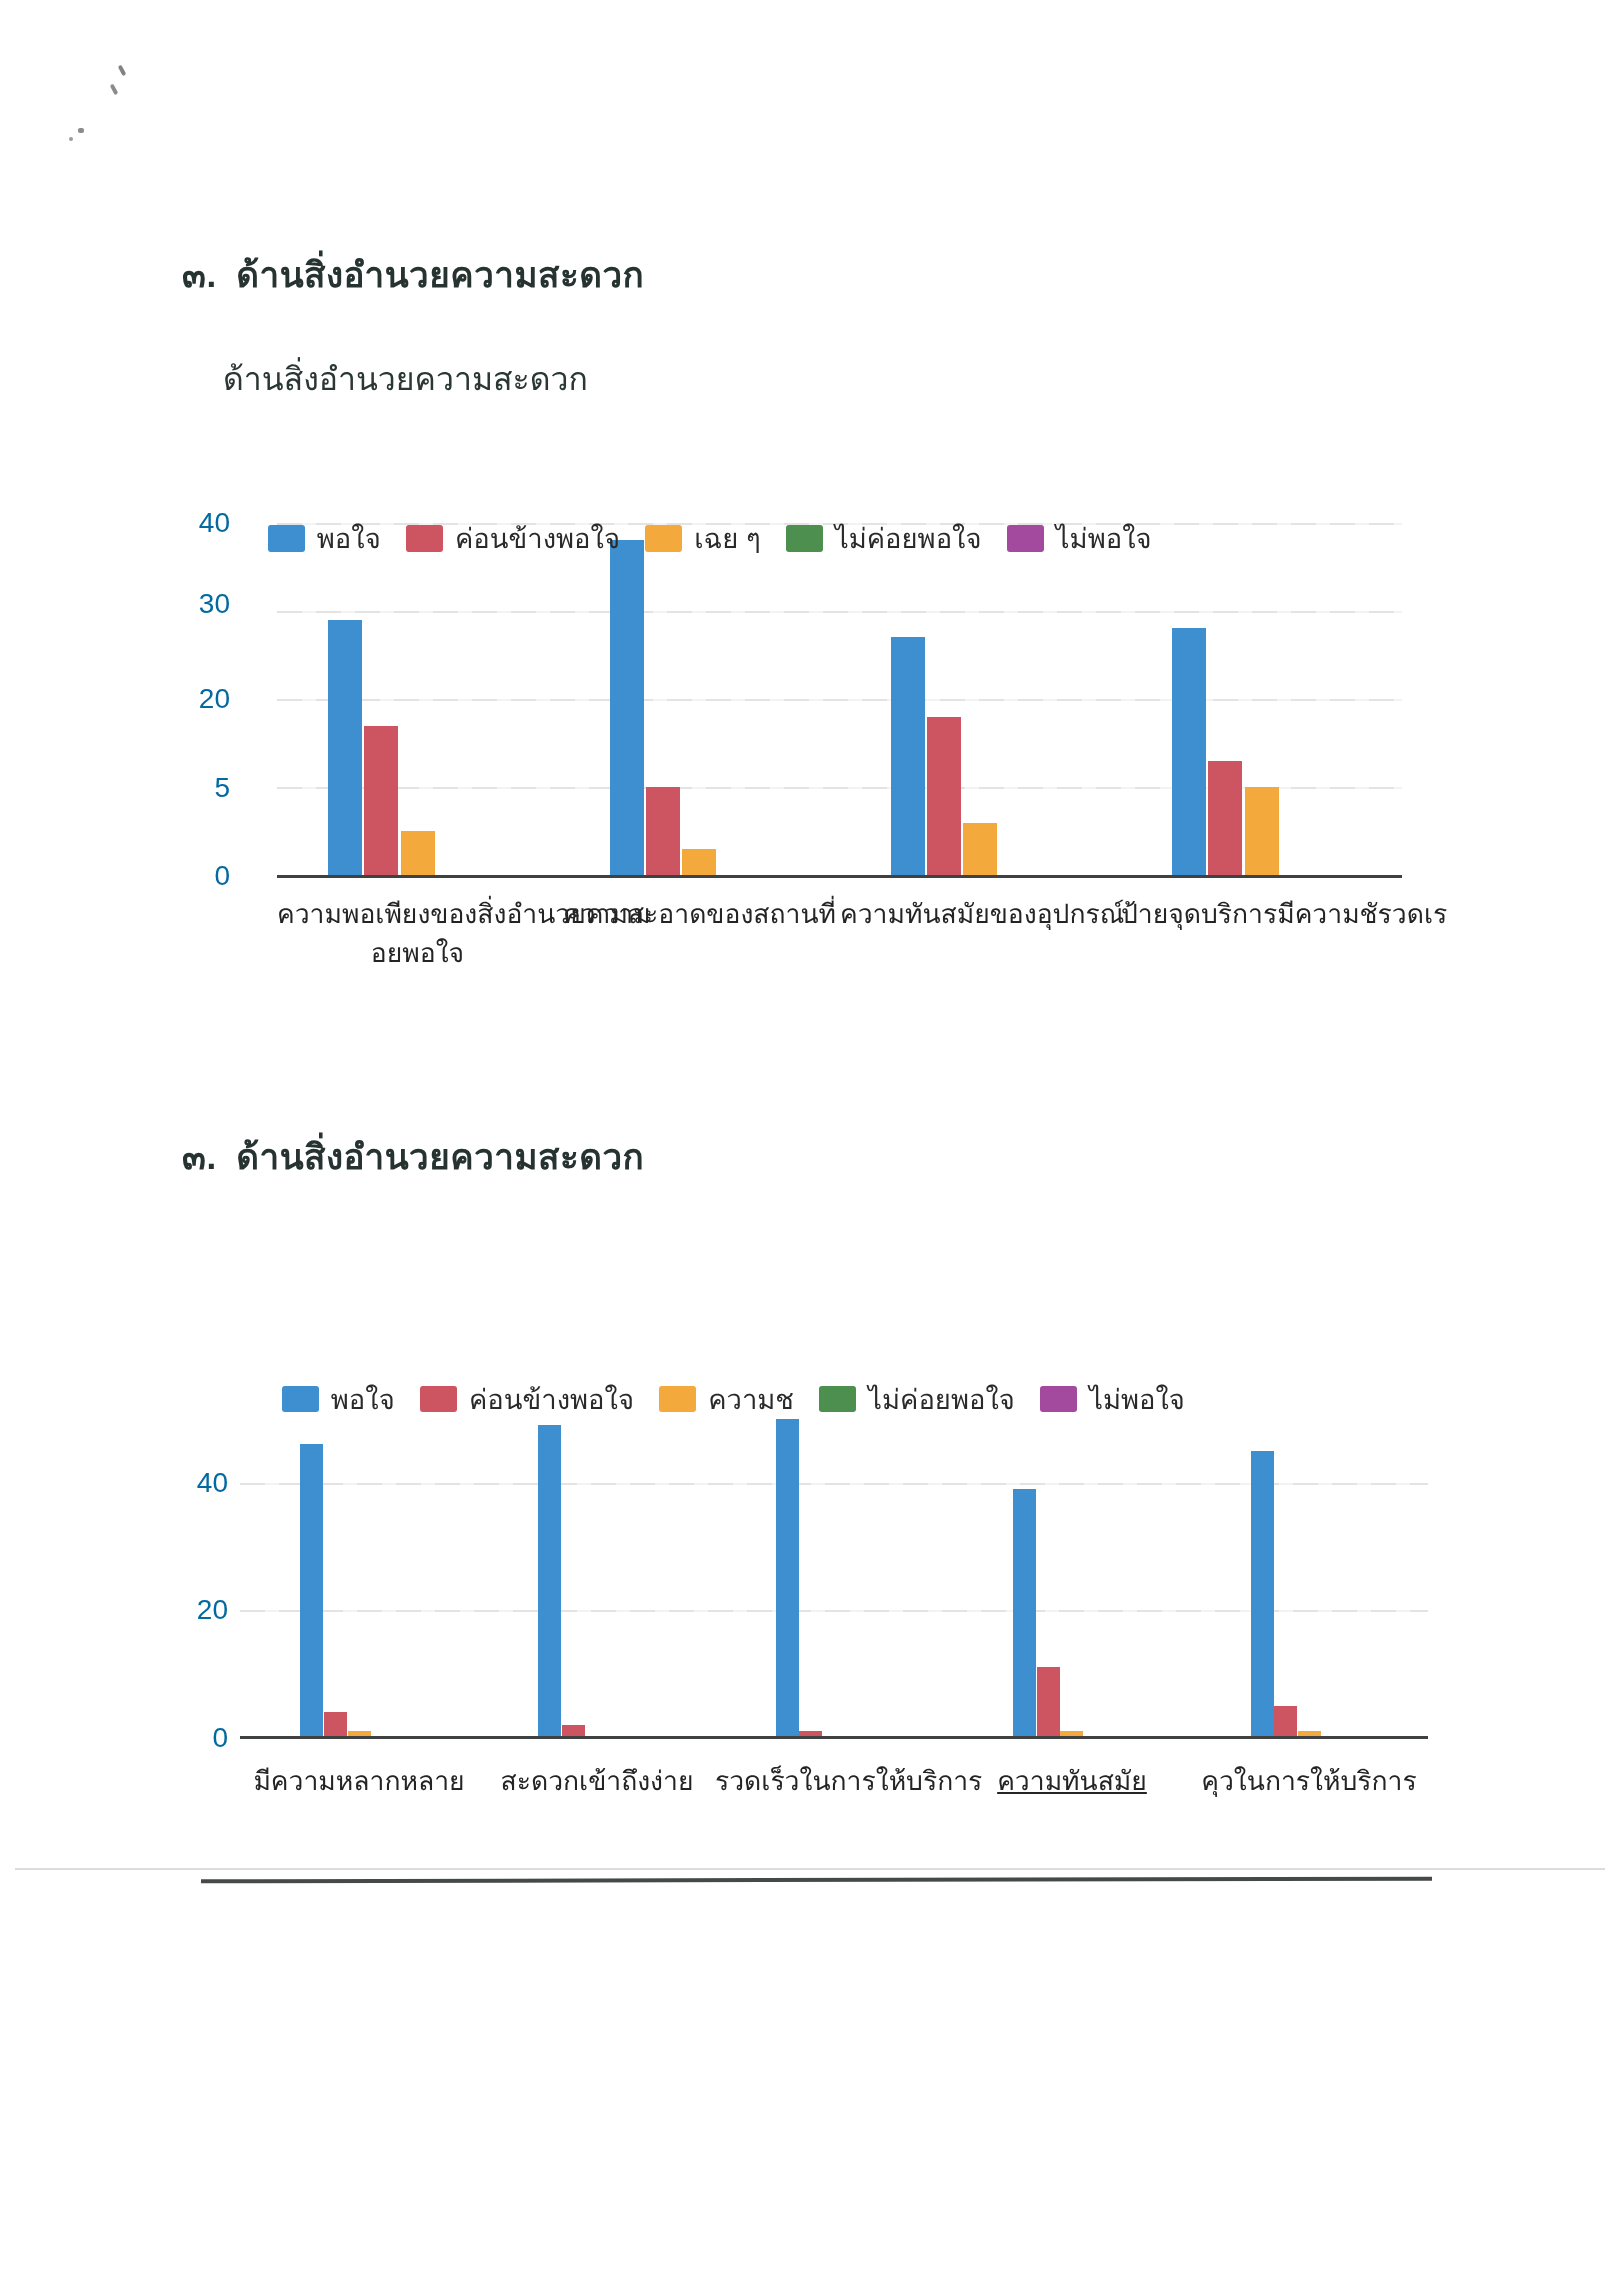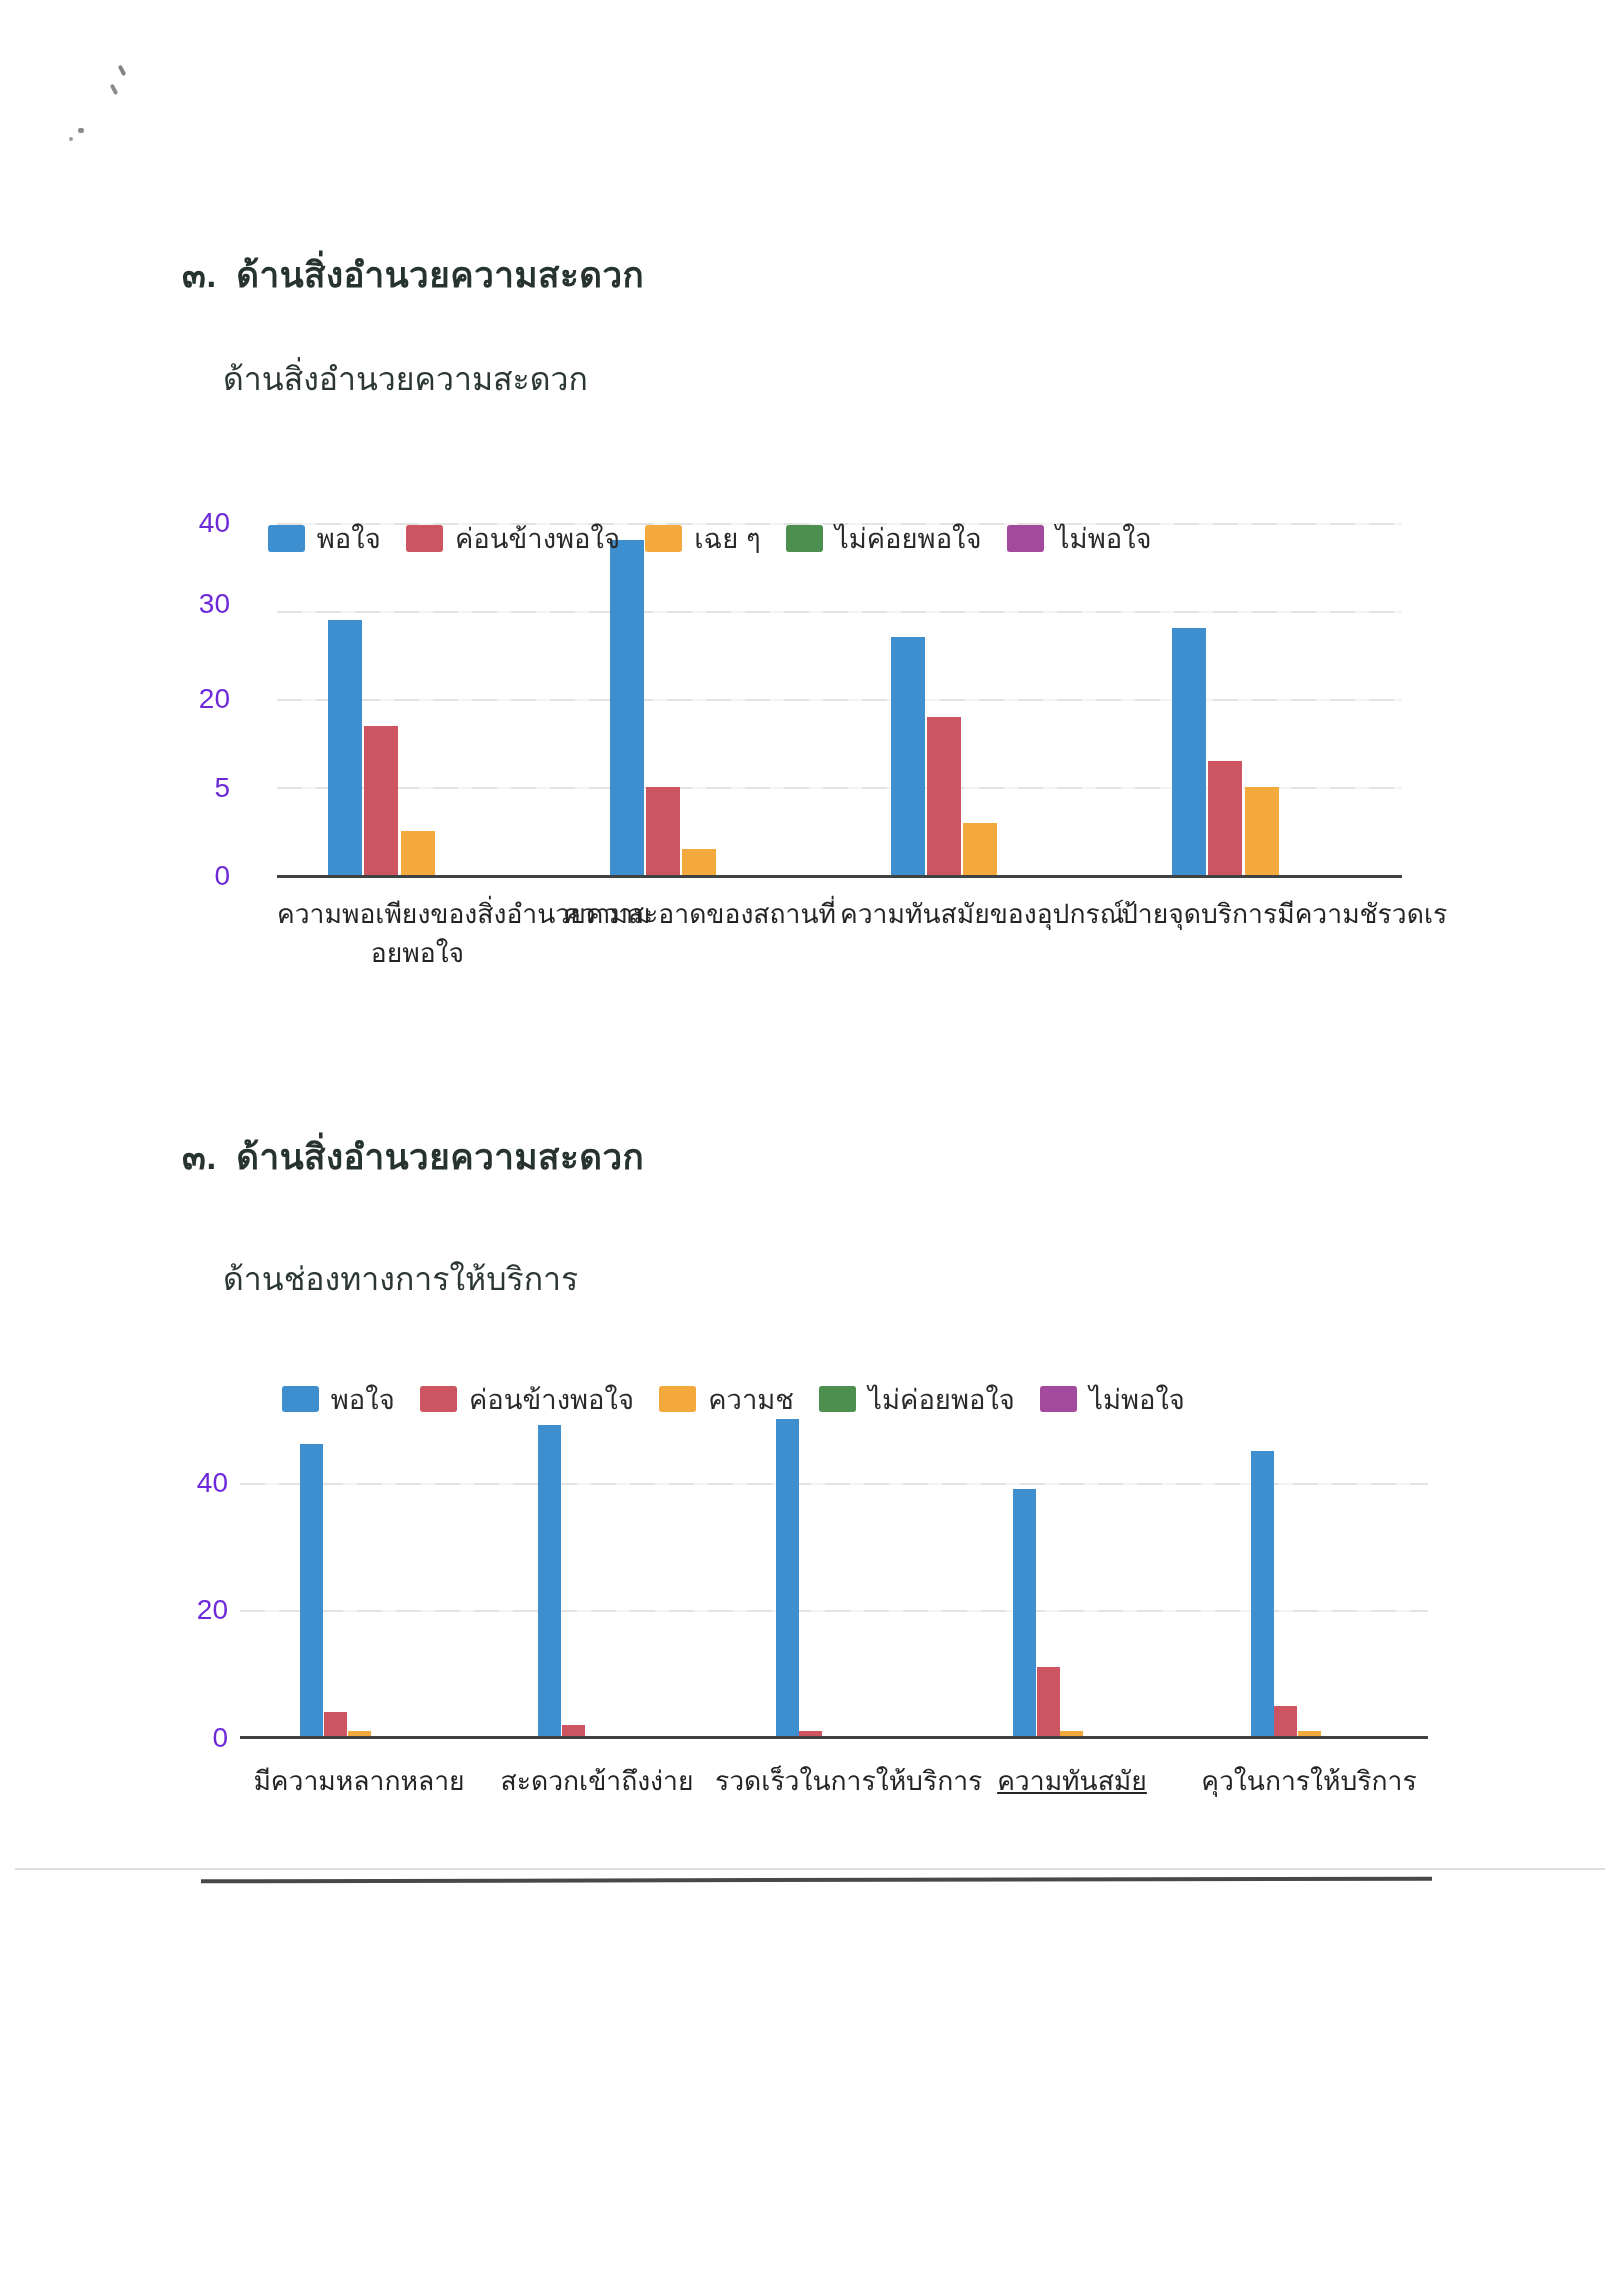--- a/index.html
+++ b/index.html
@@ -4,21 +4,21 @@
 <style>
   html,body{margin:0;padding:0;background:#eee;}
   #page{
     position:relative; width:1621px; height:2294px; background:#ffffff;
     font-family:"Liberation Sans", sans-serif; color:#222; overflow:hidden;
   }
   .heading{position:absolute; display:flex; gap:19.6px; font-weight:bold;
     font-size:35px; color:#263330; letter-spacing:0.5px;}
   .subtitle{position:absolute; font-size:32px; color:#2b3734;}
   .chart{position:absolute;}
-  .y-tick{position:absolute; text-align:right; font-size:28px; color:#6d28d9; line-height:35px; z-index:4;}
+  .y-tick{position:absolute; text-align:right; font-size:28px; color:#0369a1; line-height:35px; z-index:4;}
   .gridline{position:absolute; height:2px; background:#e7e7e7; z-index:1;
     background:repeating-linear-gradient(90deg,#e3e3e3 0 25.5px,#f3f3f3 25.5px 39px);}
   .axis-line{position:absolute; height:2.9px; background:#3e4242; z-index:3;}
   .bar{position:absolute; z-index:2;}
   .cat-label{position:absolute; text-align:center; font-size:26.5px; color:#242424; z-index:4;}
   .cat-label div{white-space:nowrap;}
   .legend{position:absolute; display:flex; align-items:center; z-index:5;margin-left:12px;}
   .legend-item{display:flex; align-items:center; gap:11.8px;}
   .legend-swatch{display:inline-block; width:37px; height:26.5px; border-radius:2.9px;}
   .legend-label{font-size:27.4px; color:#2a2a2a; white-space:nowrap;}
@@ -98,21 +98,20 @@
           <div class="legend-swatch" style="background: rgb(163, 74, 158);"></div>
           <div class="legend-label">ไม่พอใจ</div>
         </div>
       </div>
     </div>
 
   <div class="heading" style="left:182px;top:1129px;">
     <span>๓.</span>
     <span>ด้านสิ่งอำนวยความสะดวก</span>
   </div>
-  <div class="subtitle" style="left:223px;top:1253px;">ด้านช่องทางการให้บริการ</div>
 
   <div class="chart" id="chart-1" style="left:191px;top:1362px;width:1264px;height:490px;">
   <div class="y-tick" style="left: 0px; width: 37px; top: 358px;">0</div>
       <div class="y-tick" style="left: 0px; width: 37px; top: 230px;">20</div>
       <div class="gridline" style="left: 49px; top: 248px; width: 1188px;"></div>
       <div class="y-tick" style="left: 0px; width: 37px; top: 103px;">40</div>
       <div class="gridline" style="left: 49px; top: 121px; width: 1188px;"></div>
       <div class="axis-line" style="left: 49px; top: 374px; width: 1188px;"></div>
       <div class="bar" style="left: 109px; top: 82px; width: 22.5px; height: 293px; background: rgb(62, 143, 208);"></div>
       <div class="bar" style="left: 133px; top: 350px; width: 22.5px; height: 25.5px; background: rgb(204, 85, 97);"></div>

